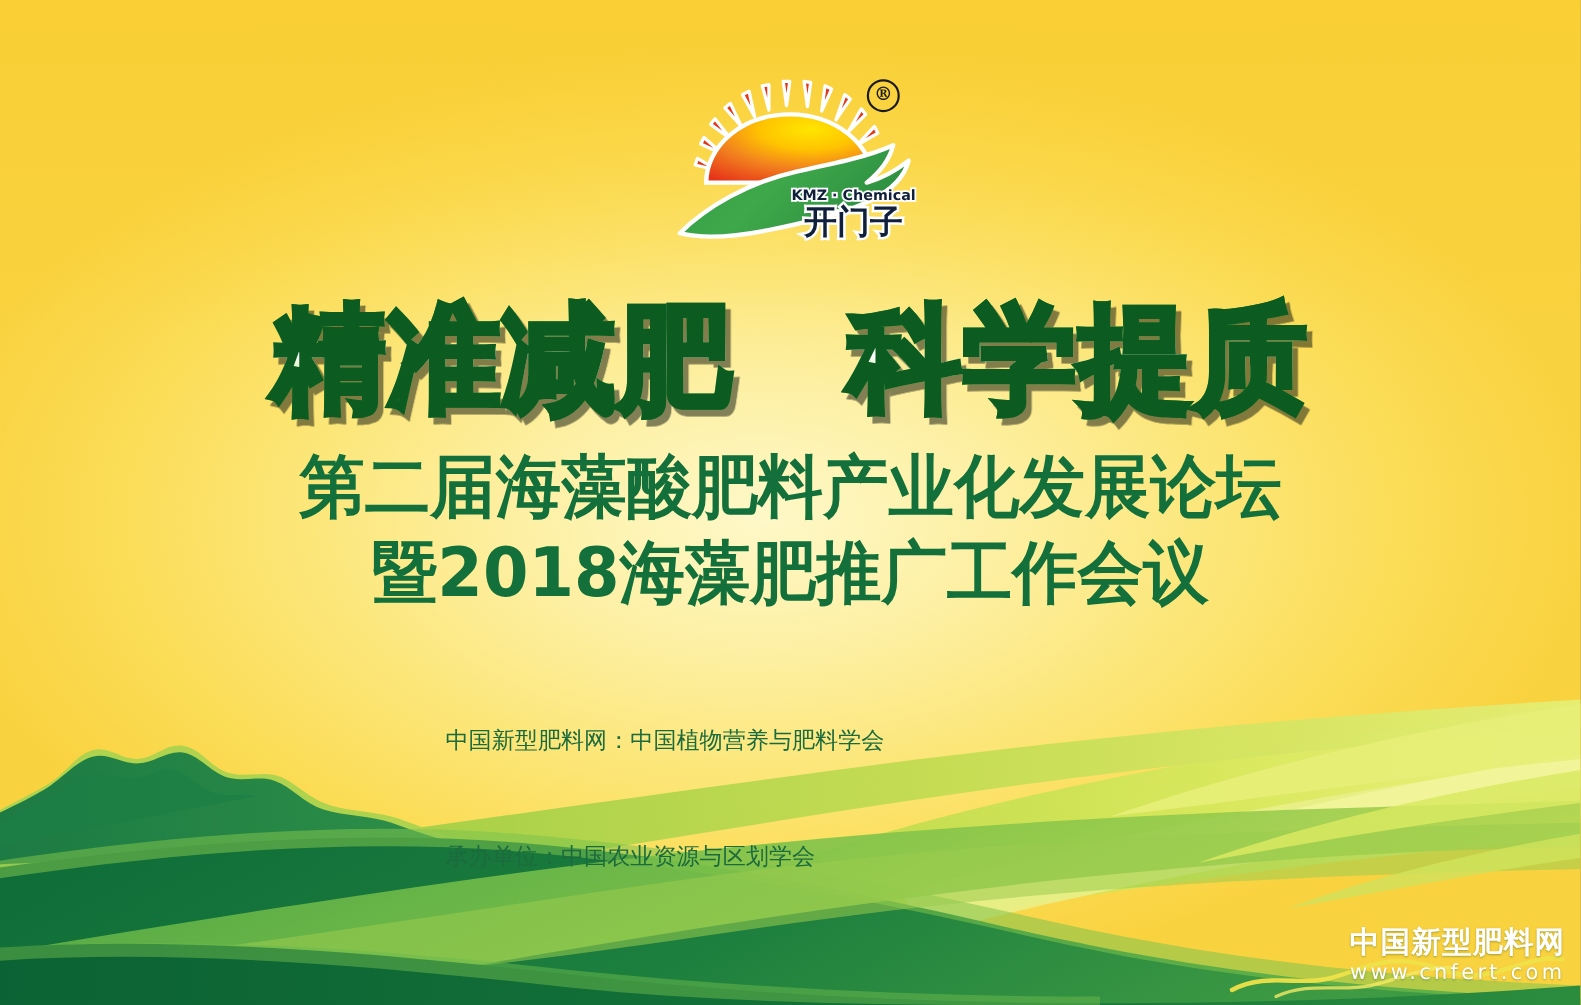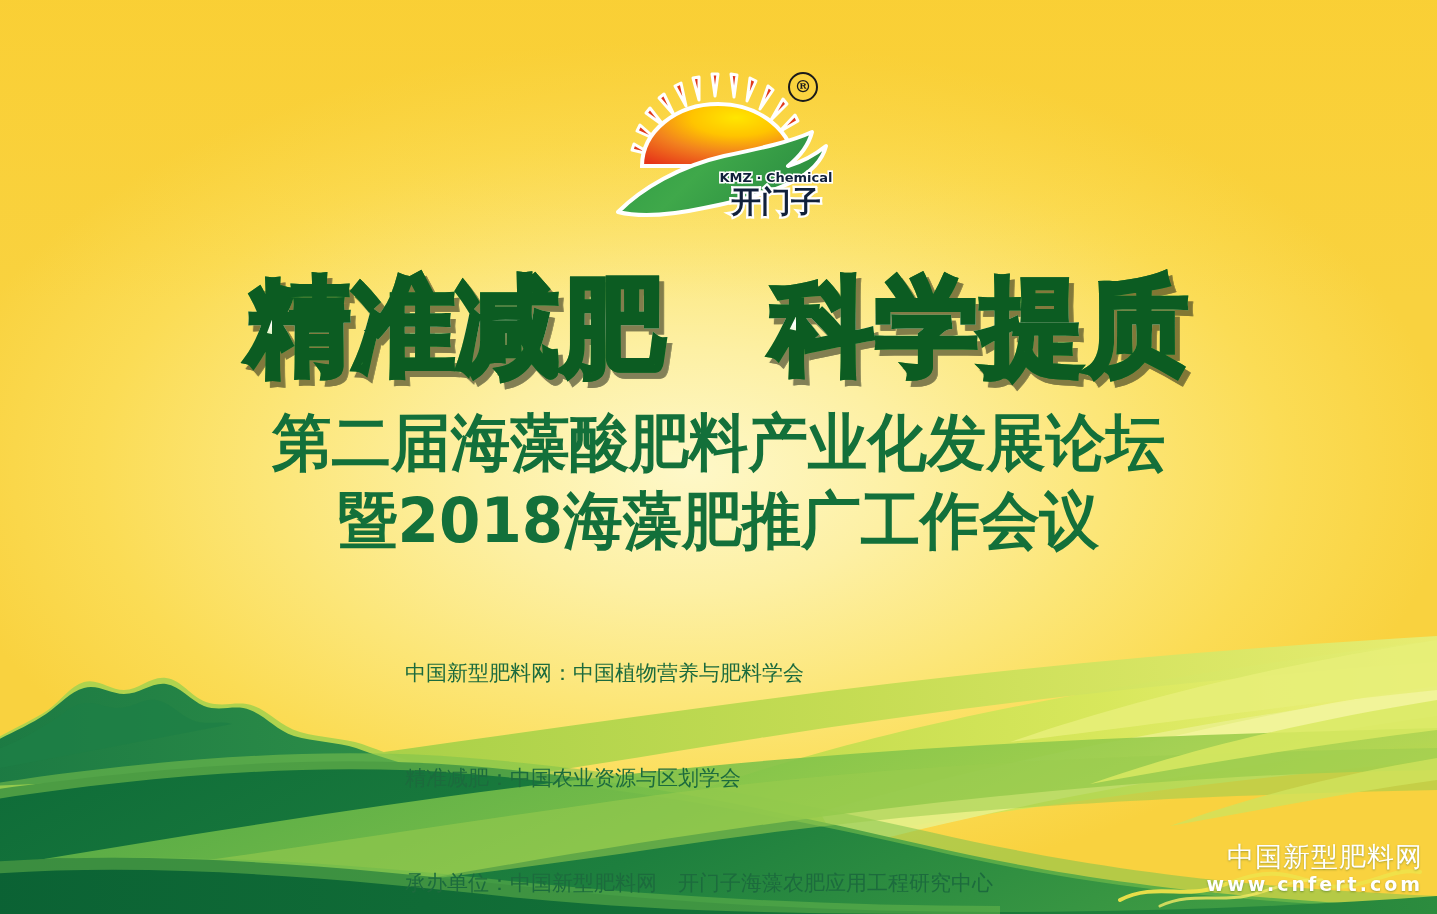--- a/index.html
+++ b/index.html
@@ -92,25 +92,25 @@
   .info div{white-space:pre;}
 
   
   .watermark{
     position:absolute;right:14px;bottom:18px;
     text-align:right;color:#ffffff;
     text-shadow:0 1px 2px rgba(0,60,20,.35);
   }
   .wm-cn{
     font-family:"DejaVu Sans","Liberation Sans",sans-serif;
-    font-weight:normal;font-size:27px;letter-spacing:1px;line-height:30px;
+    font-weight:bold;font-size:27px;letter-spacing:1px;line-height:30px;
   }
   .wm-url{
     font-family:"DejaVu Sans","Liberation Sans",sans-serif;
-    font-weight:bold;font-size:19px;letter-spacing:3px;line-height:24px;
+    font-weight:normal;font-size:19px;letter-spacing:3px;line-height:24px;
   }
 </style>
 </head>
 <body>
 
 <div class="poster">
 
   <div class="bg-base"></div>
   <div class="bg-glowtop"></div>
 
@@ -251,22 +251,21 @@
 
   <div class="headline">精准减肥　科学提质</div>
 
   <div class="subtitle">
     <div class="l1">第二届海藻酸肥料产业化发展论坛</div>
     <div class="l2">暨2018海藻肥推广工作会议</div>
   </div>
 
   <div class="info">
     <div>中国新型肥料网：中国植物营养与肥料学会</div>
-    <div>精准减肥：中国农业资源与区划学会</div>
-    <div>承办单位：中国新型肥料网　开门子海藻农肥应用工程研究中心</div>
+    <div>承办单位：中国农业资源与区划学会</div>
     
     
   </div>
 
   <div class="watermark">
     <div class="wm-cn">中国新型肥料网</div>
     <div class="wm-url">www.cnfert.com</div>
   </div>
 
 </div>

